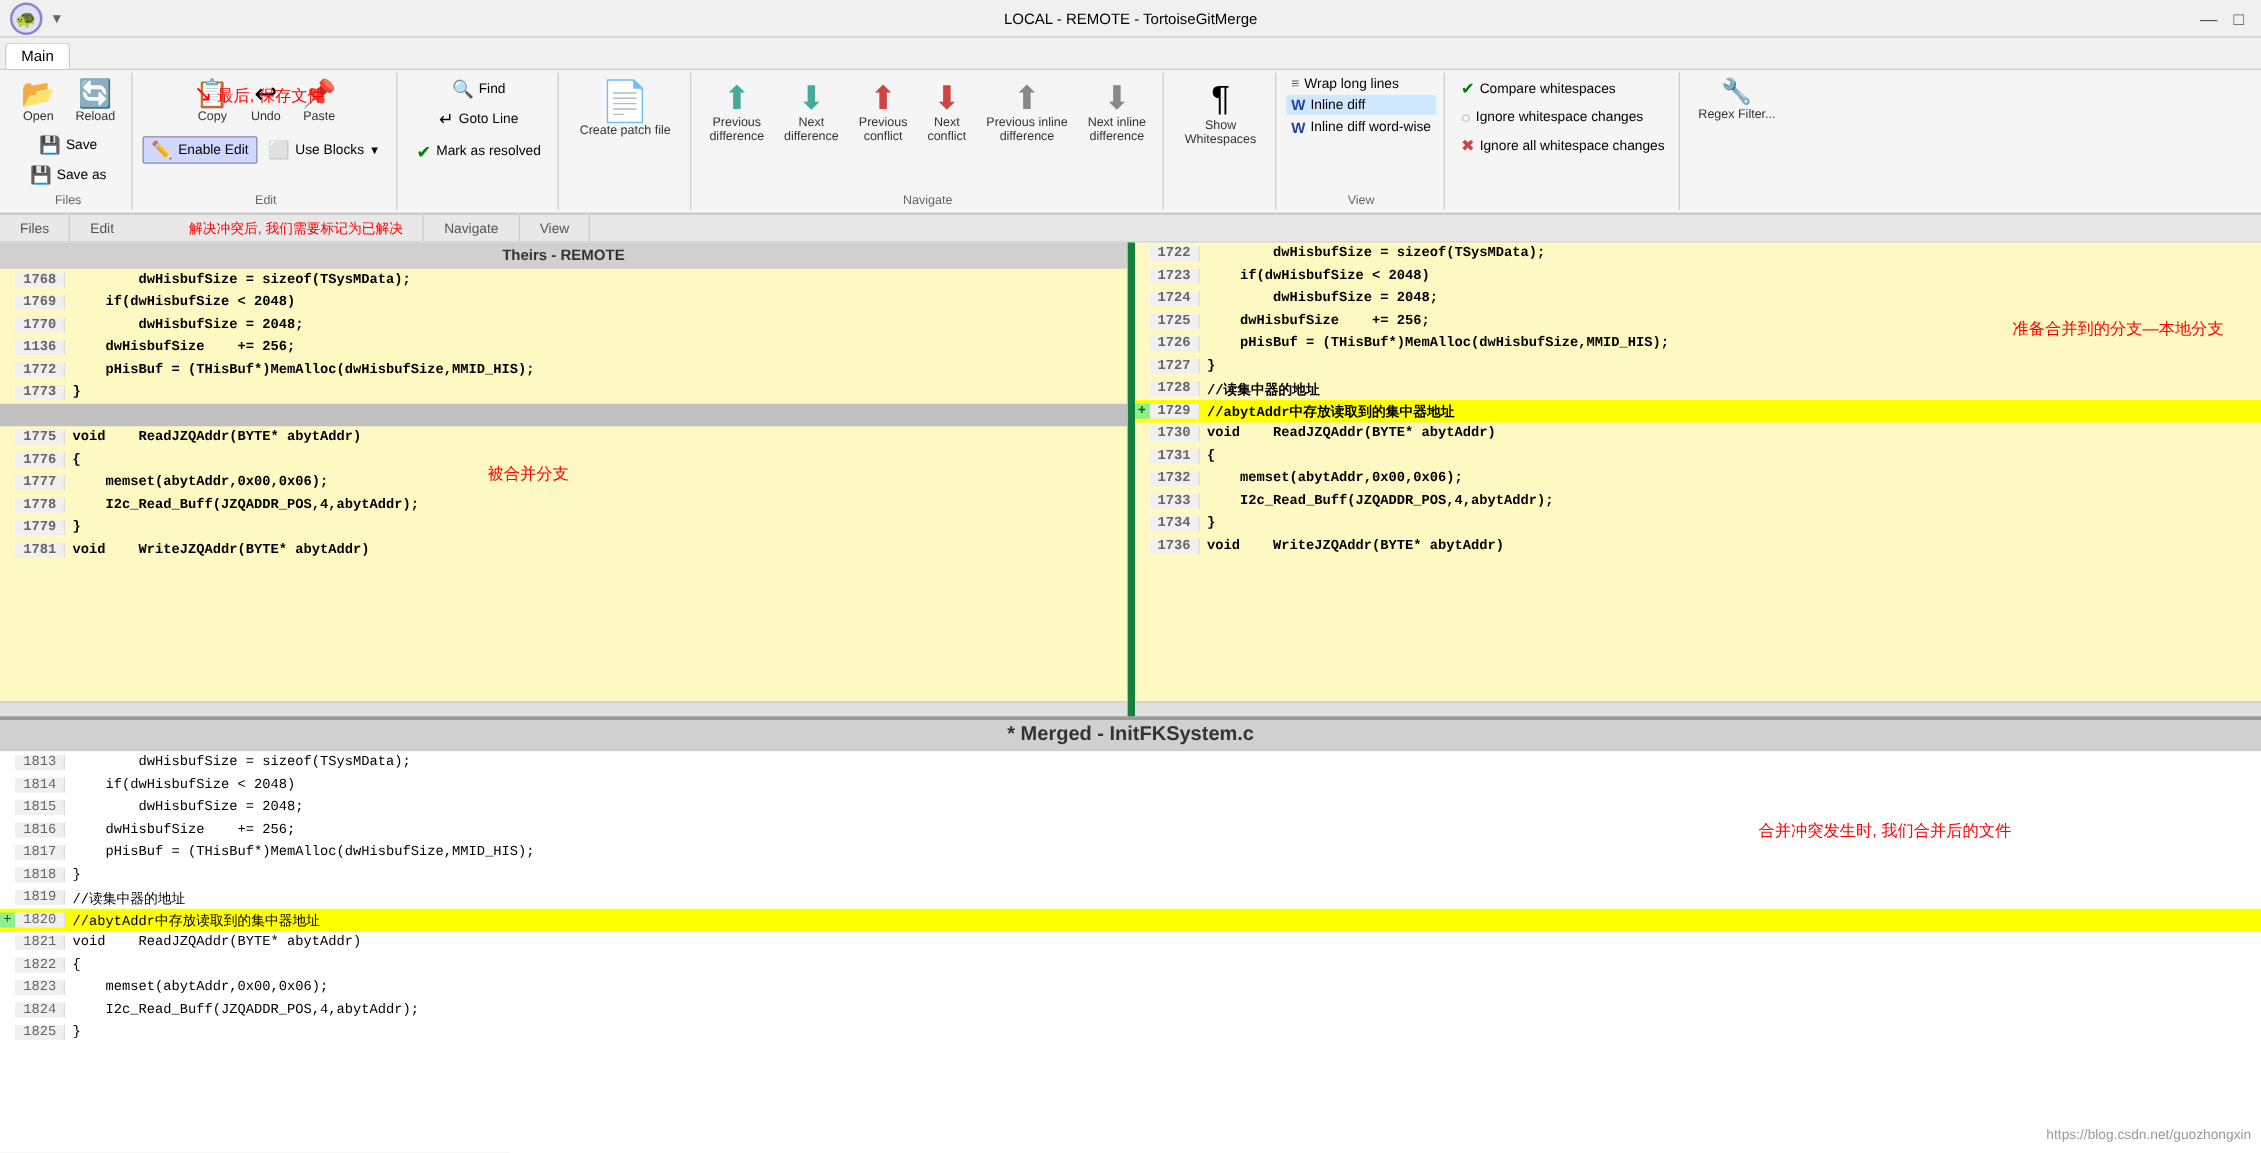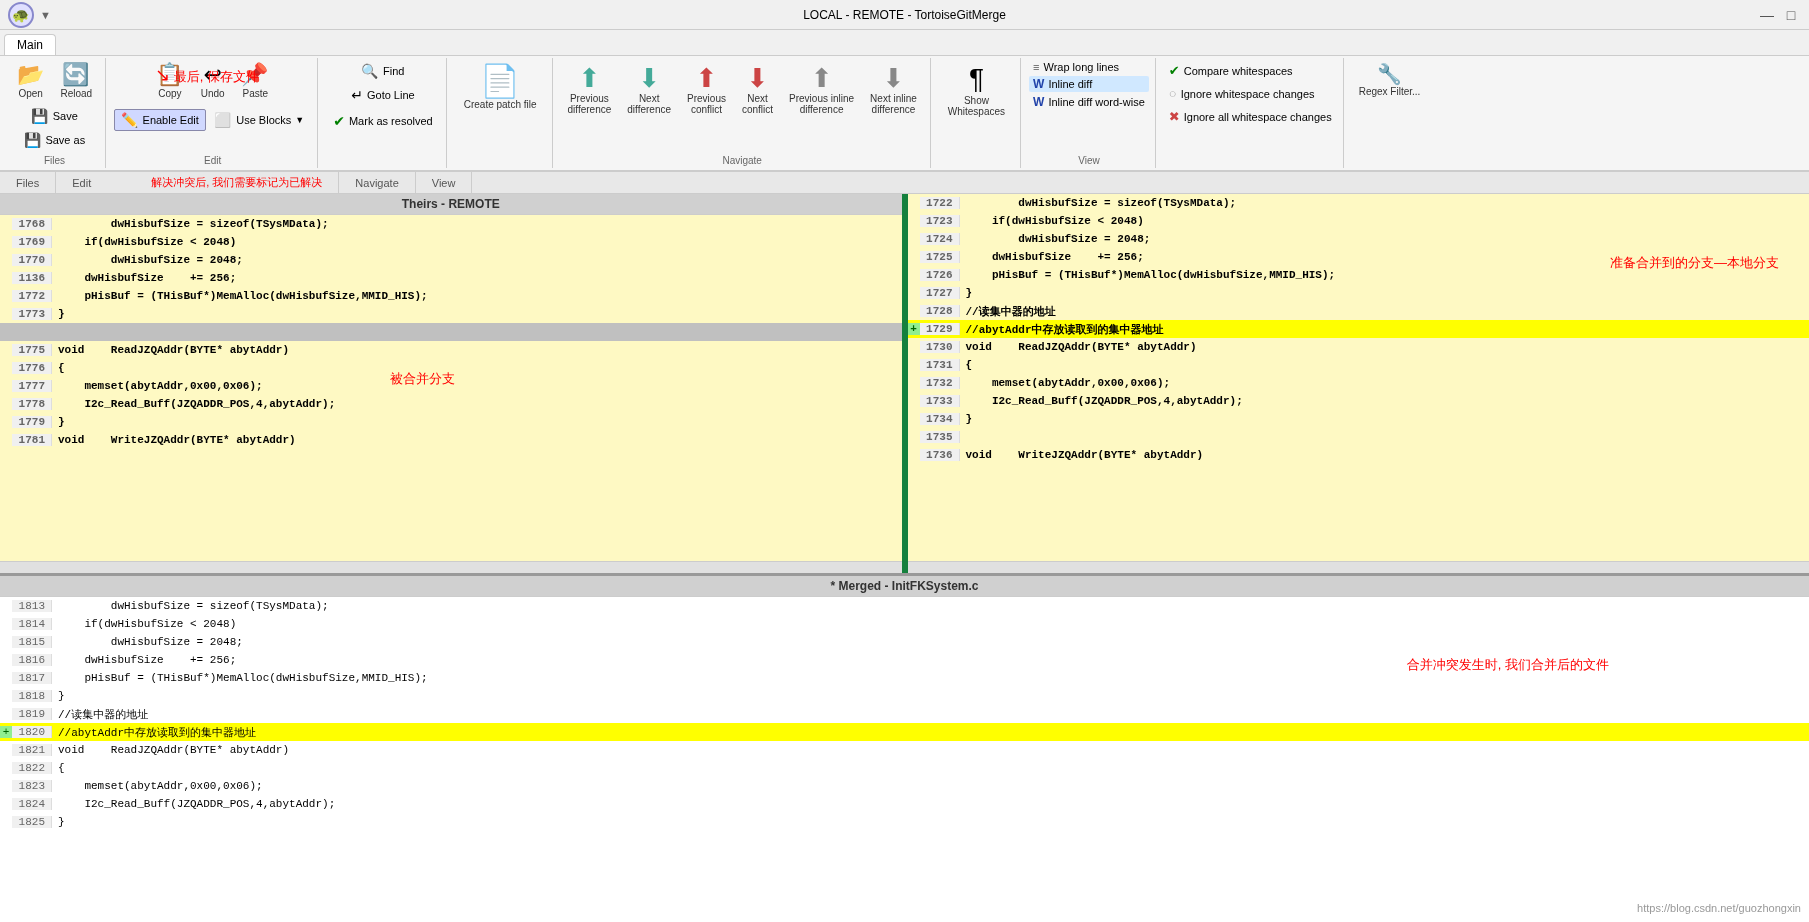--- a/index.html
+++ b/index.html
@@ -200,21 +200,21 @@
     
     .merged-pane {
       height: 50%;
       display: flex;
       flex-direction: column;
     }
     
     .merged-header {
       background: #d0d0d0;
       text-align: center;
-      font-size: 12px;
+      font-size: 16px;
       font-weight: bold;
       padding: 3px;
       border-bottom: 1px solid #ccc;
       color: #333;
     }
     
     .merged-content {
       flex: 1;
       overflow: auto;
       font-family: 'Courier New', Consolas, monospace;
@@ -650,25 +650,20 @@
             <div class="line-num">1733</div>
             <div class="line-text">    I2c_Read_Buff(JZQADDR_POS,4,abytAddr);</div>
           </div>
           <div class="code-line">
             <div class="line-marker"></div>
             <div class="line-num">1734</div>
             <div class="line-text">}</div>
           </div>
           <div class="code-line">
             <div class="line-marker"></div>
-            <div class="line-num">1735</div>
-            <div class="line-text"></div>
-          </div>
-          <div class="code-line">
-            <div class="line-marker"></div>
             <div class="line-num">1736</div>
             <div class="line-text">void    WriteJZQAddr(BYTE* abytAddr)</div>
           </div>
         </div>
       <div class="pane-scrollbar"></div>
 
       <div style="position:absolute;top:60px;right:30px;color:red;font-size:13px;font-family:SimSun,Arial,sans-serif;pointer-events:none;white-space:nowrap;">准备合并到的分支—本地分支</div>
     </div>
   </div>
 

